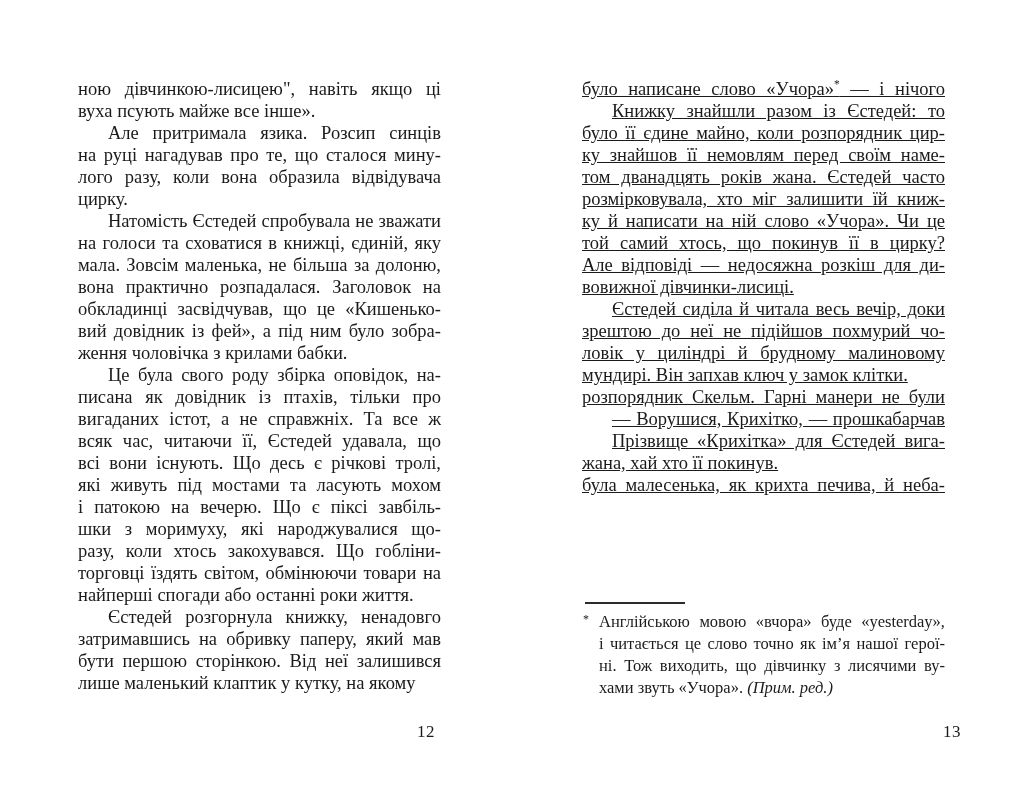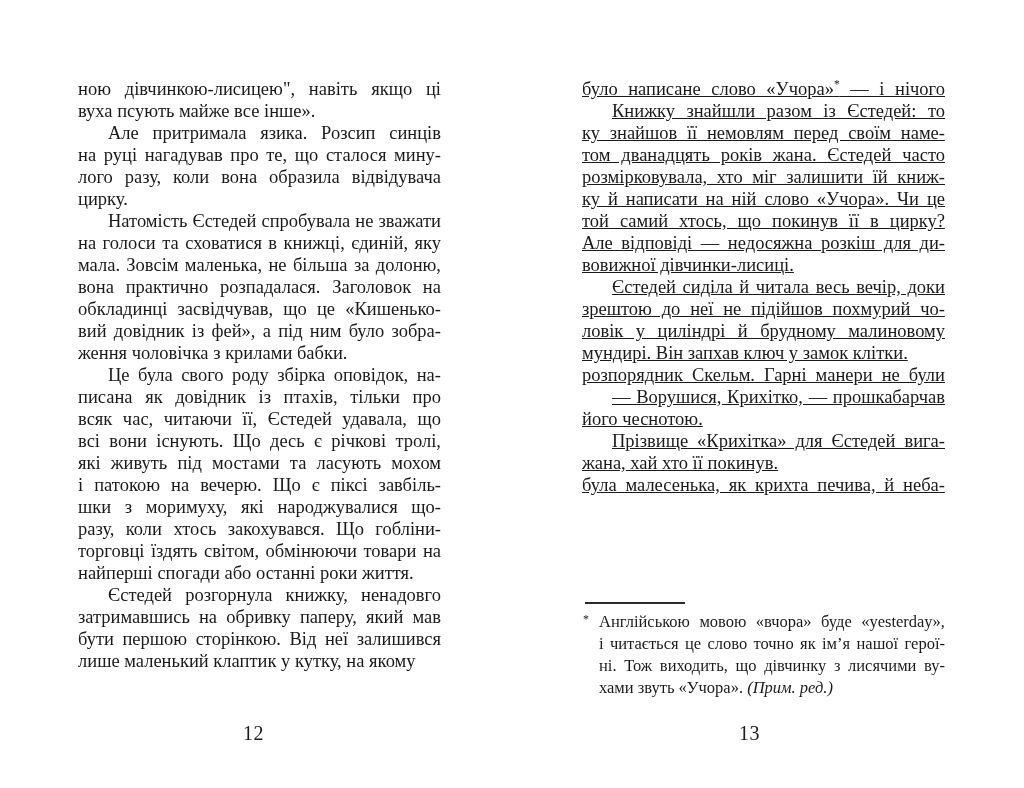--- a/index.html
+++ b/index.html
@@ -55,26 +55,26 @@
     top: -3px;
     font-size: 12px;
   }
   .footnote .line { text-align: justify; text-align-last: justify; }
   .footnote .line.para-end { text-align-last: left; }
   .footnote em { font-style: italic; }
   .page-number {
     position: absolute;
     top: 722px;
     width: 363px;
-    text-align: center;
-    font-size: 20px;
+    text-align: right;
+    font-size: 17px;
     letter-spacing: 0.5px;
   }
   .page-number-left  { left: 72px; }
-  .page-number-right { left: 568px; }
+  .page-number-right { left: 598px; }
 </style>
 </head>
 <body>
 
 <div class="spread">
 
   <div class="col col-left">
       <div>
         <div class="line">ною дівчинкою-лисицею", навіть якщо ці</div>
         <div class="line para-end">вуха псують майже все інше».</div>
@@ -90,20 +90,21 @@
         <div class="line">на голоси та сховатися в книжці, єдиній, яку</div>
         <div class="line">мала. Зовсім маленька, не більша за долоню,</div>
         <div class="line">вона практично розпадалася. Заголовок на</div>
         <div class="line">обкладинці засвідчував, що це «Кишенько-</div>
         <div class="line">вий довідник із фей», а під ним було зобра-</div>
         <div class="line para-end">ження чоловічка з крилами бабки.</div>
       </div>
       <div>
         <div class="line first-indent">Це була свого роду збірка оповідок, на-</div>
         <div class="line">писана як довідник із птахів, тільки про</div>
+        <div class="line">вигаданих істот, а не справжніх. Та все ж</div>
         <div class="line">всяк час, читаючи її, Єстедей удавала, що</div>
         <div class="line">всі вони існують. Що десь є річкові тролі,</div>
         <div class="line">які живуть під мостами та ласують мохом</div>
         <div class="line">і патокою на вечерю. Що є піксі завбіль-</div>
         <div class="line">шки з моримуху, які народжувалися що-</div>
         <div class="line">разу, коли хтось закохувався. Що гобліни-</div>
         <div class="line">торговці їздять світом, обмінюючи товари на</div>
         <div class="line para-end">найперші спогади або останні роки життя.</div>
       </div>
       <div>
@@ -113,38 +114,38 @@
         <div class="line para-end">лише маленький клаптик у кутку, на якому</div>
       </div>
     </div>
 
   <div class="col col-right">
       <div>
         <div class="line">було написане слово «Учора»<sup class="fnref">*</sup> — і нічого</div>
       </div>
       <div>
         <div class="line first-indent">Книжку знайшли разом із Єстедей: то</div>
+        <div class="line">було її єдине майно, коли розпорядник цир-</div>
         <div class="line">ку знайшов її немовлям перед своїм наме-</div>
         <div class="line">том дванадцять років жана. Єстедей часто</div>
         <div class="line">розмірковувала, хто міг залишити їй книж-</div>
         <div class="line">ку й написати на ній слово «Учора». Чи це</div>
         <div class="line">той самий хтось, що покинув її в цирку?</div>
         <div class="line">Але відповіді — недосяжна розкіш для ди-</div>
         <div class="line para-end">вовижної дівчинки-лисиці.</div>
       </div>
       <div>
         <div class="line first-indent">Єстедей сиділа й читала весь вечір, доки</div>
         <div class="line">зрештою до неї не підійшов похмурий чо-</div>
         <div class="line">ловік у циліндрі й брудному малиновому</div>
         <div class="line para-end">мундирі. Він запхав ключ у замок клітки.</div>
       </div>
       <div>
         <div class="line">розпорядник Скельм. Гарні манери не були</div>
         <div class="line first-indent">— Ворушися, Крихітко, — прошкабарчав</div>
-        <div class="line para-end">його чеснотою.</div>
       </div>
       <div>
         <div class="line first-indent">Прізвище «Крихітка» для Єстедей вига-</div>
         <div class="line para-end">жана, хай хто її покинув.</div>
         <div class="line">була малесенька, як крихта печива, й неба-</div>
       </div>
     </div>
 
   <div class="footnote-rule"></div>
 

